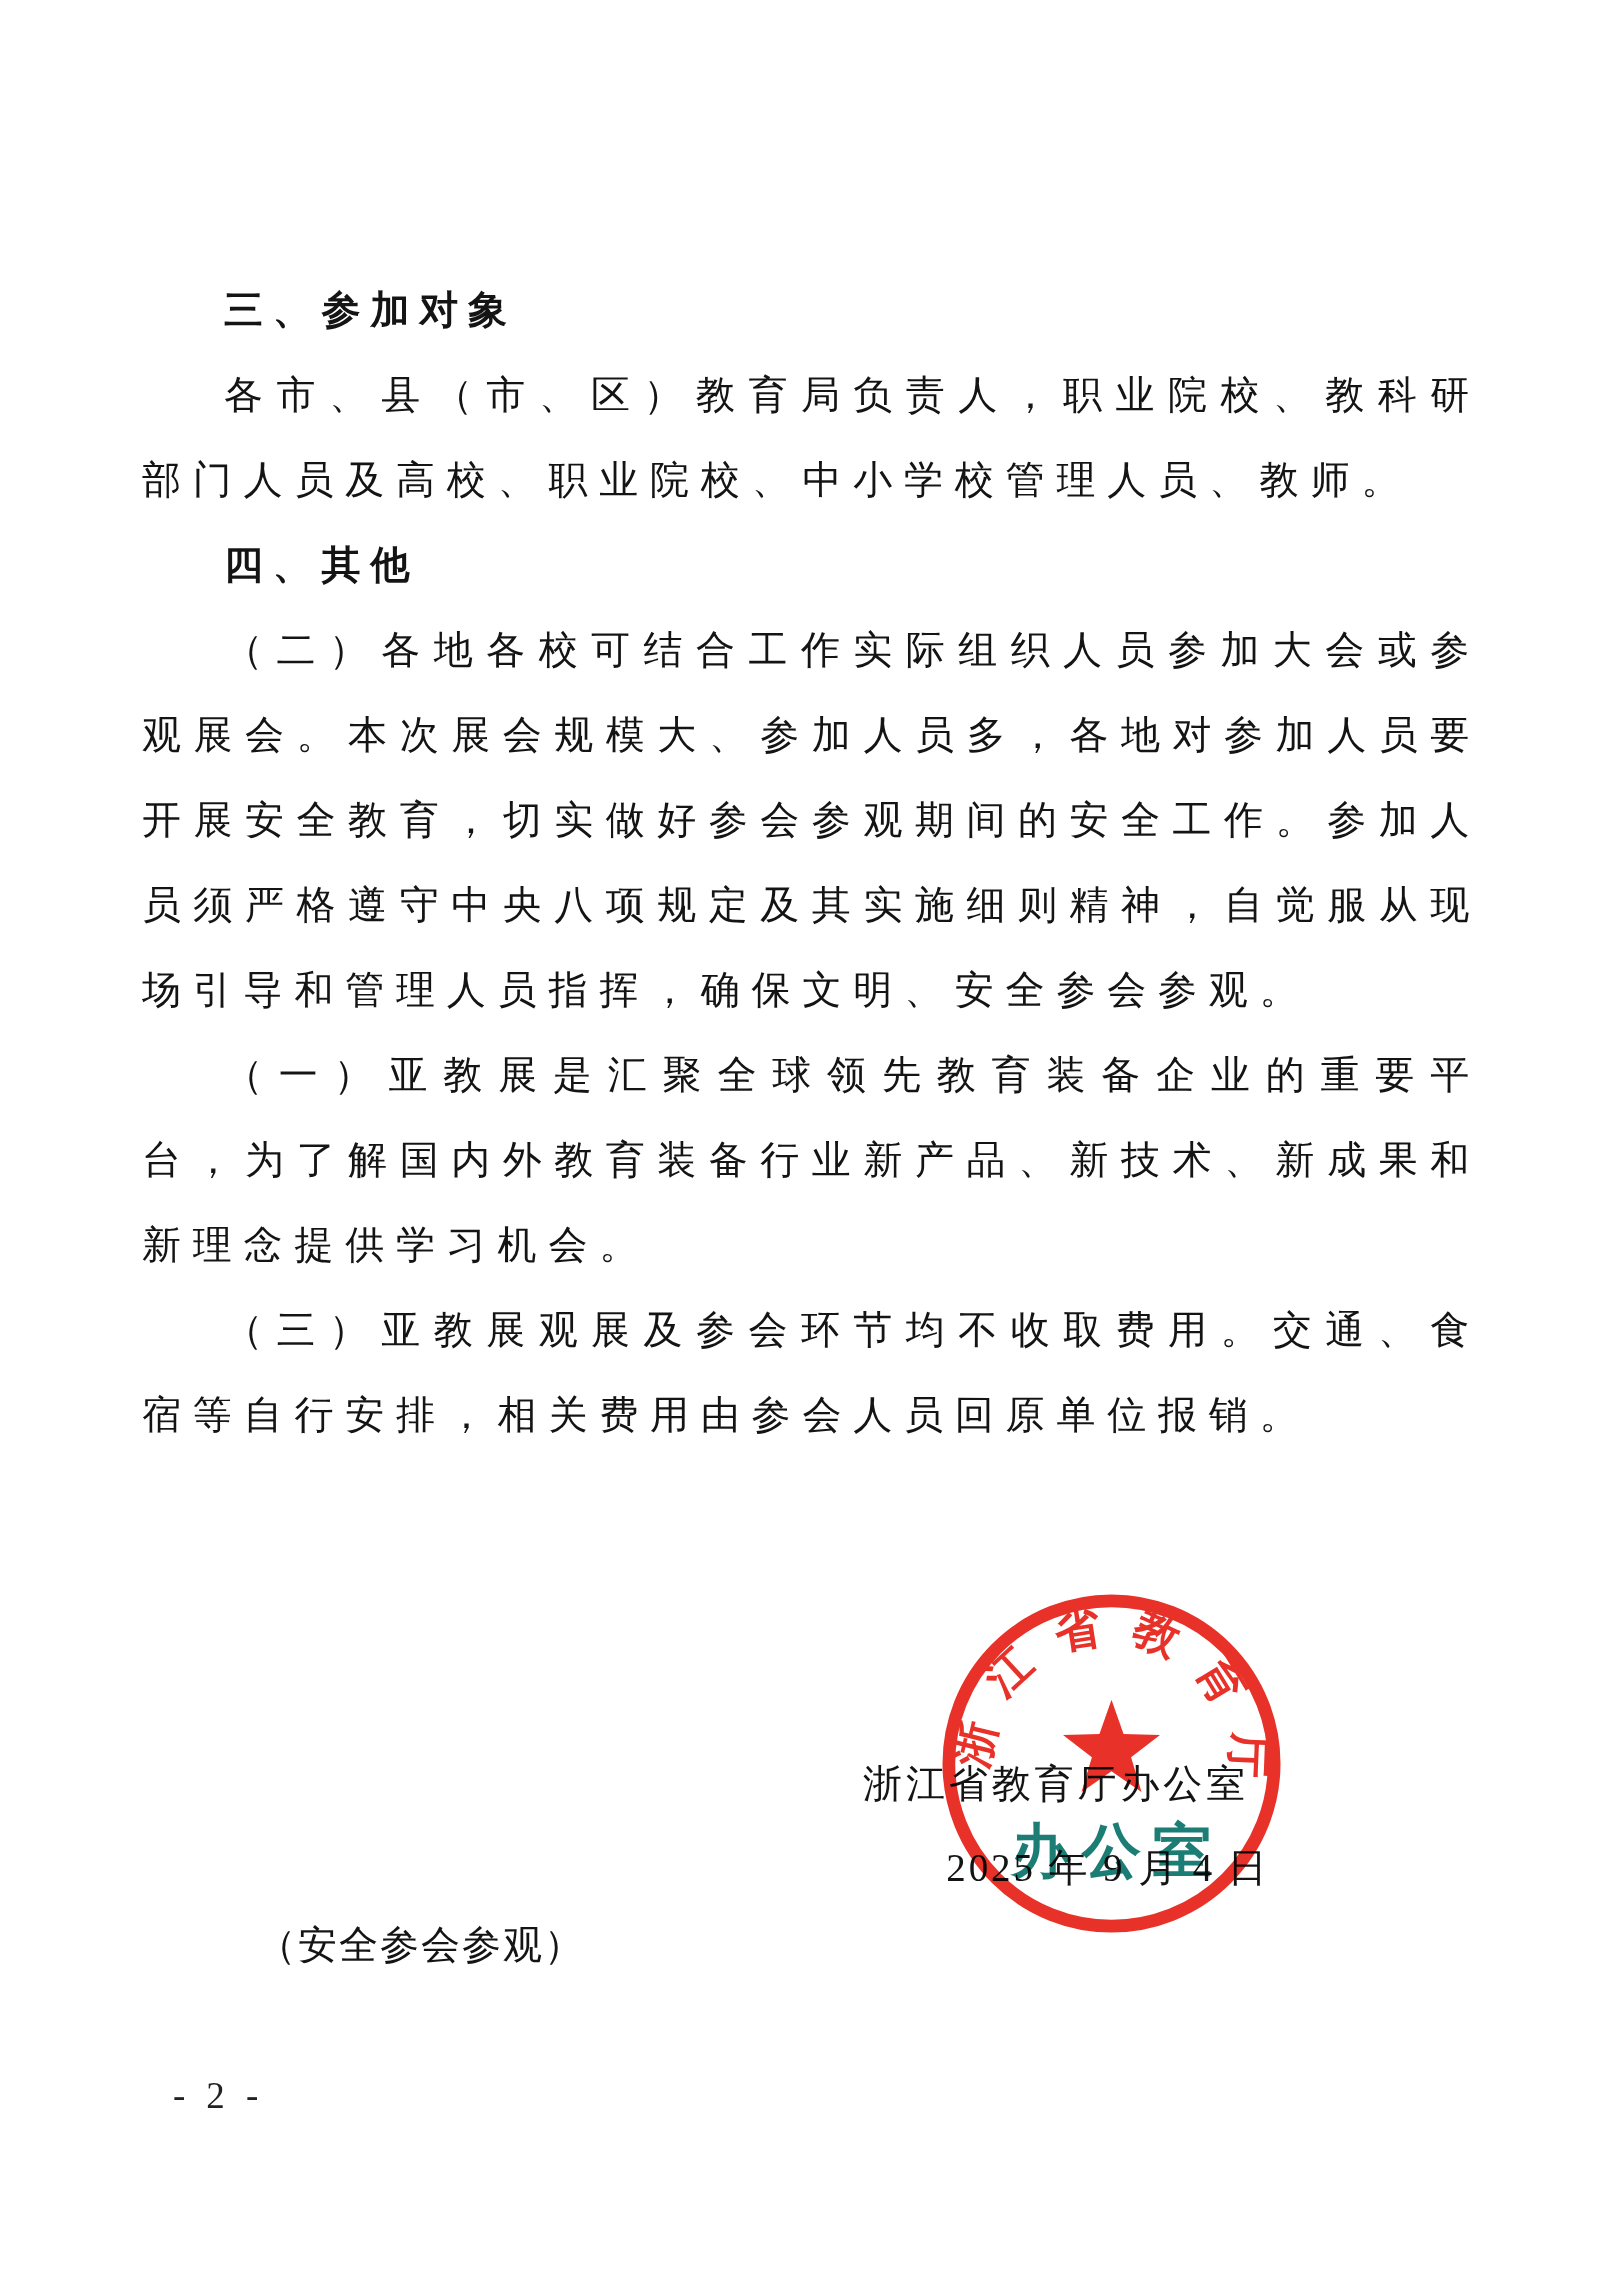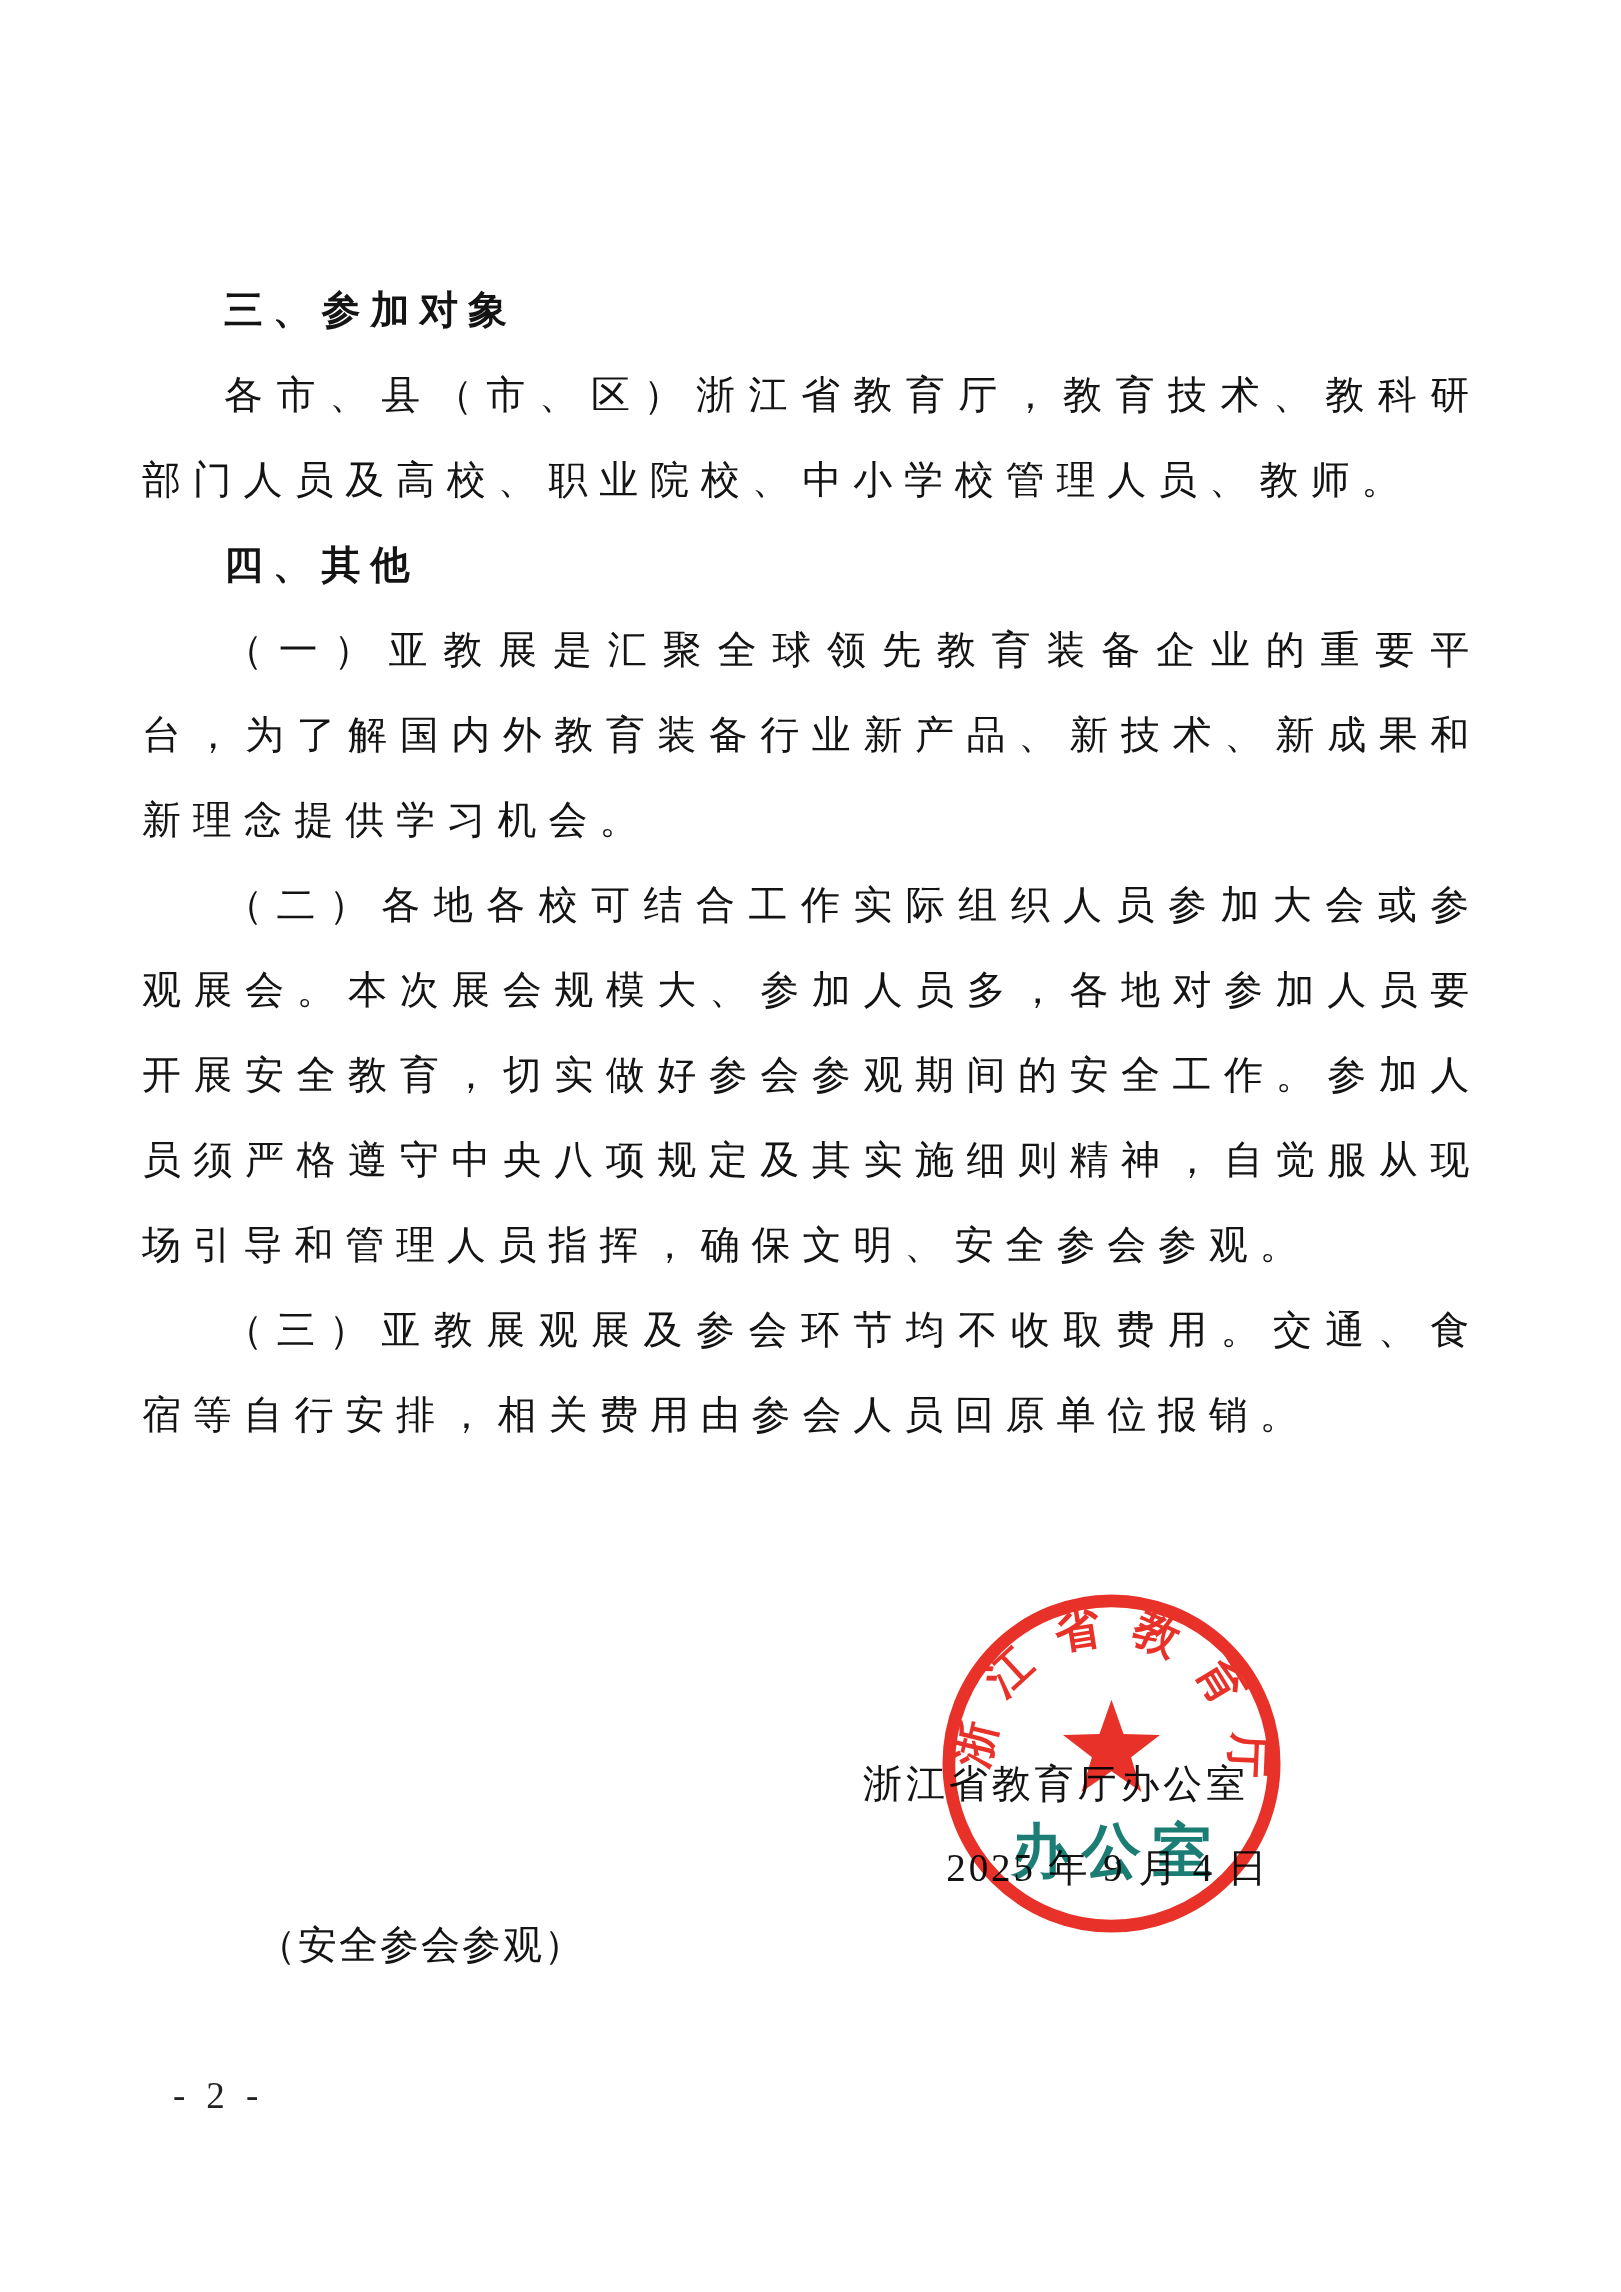--- a/index.html
+++ b/index.html
@@ -61,24 +61,24 @@
     text-indent:11.8px; 
   }
 </style>
 </head>
 <body>
 
 <div class="page">
 
   <div class="doc-body">
     <p class="heading">三、参加对象</p>
-    <p>各市、县（市、区）浙江省教育厅，教育技术、教科研部门人员及高校、职业院校、中小学校管理人员、教师。</p>
+    <p>各市、县（市、区）教育局负责人，职业院校、教科研部门人员及高校、职业院校、中小学校管理人员、教师。</p>
     <p class="heading">四、其他</p>
+    <p>（二）各地各校可结合工作实际组织人员参加大会或参观展会。本次展会规模大、参加人员多，各地对参加人员要开展安全教育，切实做好参会参观期间的安全工作。参加人员须严格遵守中央八项规定及其实施细则精神，自觉服从现场引导和管理人员指挥，确保文明、安全参会参观。</p>
     <p>（一）亚教展是汇聚全球领先教育装备企业的重要平台，为了解国内外教育装备行业新产品、新技术、新成果和新理念提供学习机会。</p>
-    <p>（二）各地各校可结合工作实际组织人员参加大会或参观展会。本次展会规模大、参加人员多，各地对参加人员要开展安全教育，切实做好参会参观期间的安全工作。参加人员须严格遵守中央八项规定及其实施细则精神，自觉服从现场引导和管理人员指挥，确保文明、安全参会参观。</p>
     <p>（三）亚教展观展及参会环节均不收取费用。交通、食宿等自行安排，相关费用由参会人员回原单位报销。</p>
   </div>
 
   <div class="sig-org">浙江省教育厅办公室</div>
   <div class="sig-date">2025 年 9 月 4 日</div>
   <div class="public-note">（安全参会参观）</div>
   <div class="page-number">- 2 -</div>
 
   <div class="seal">
     <svg width="339" height="339" viewBox="0 0 346 346" xmlns="http://www.w3.org/2000/svg">

